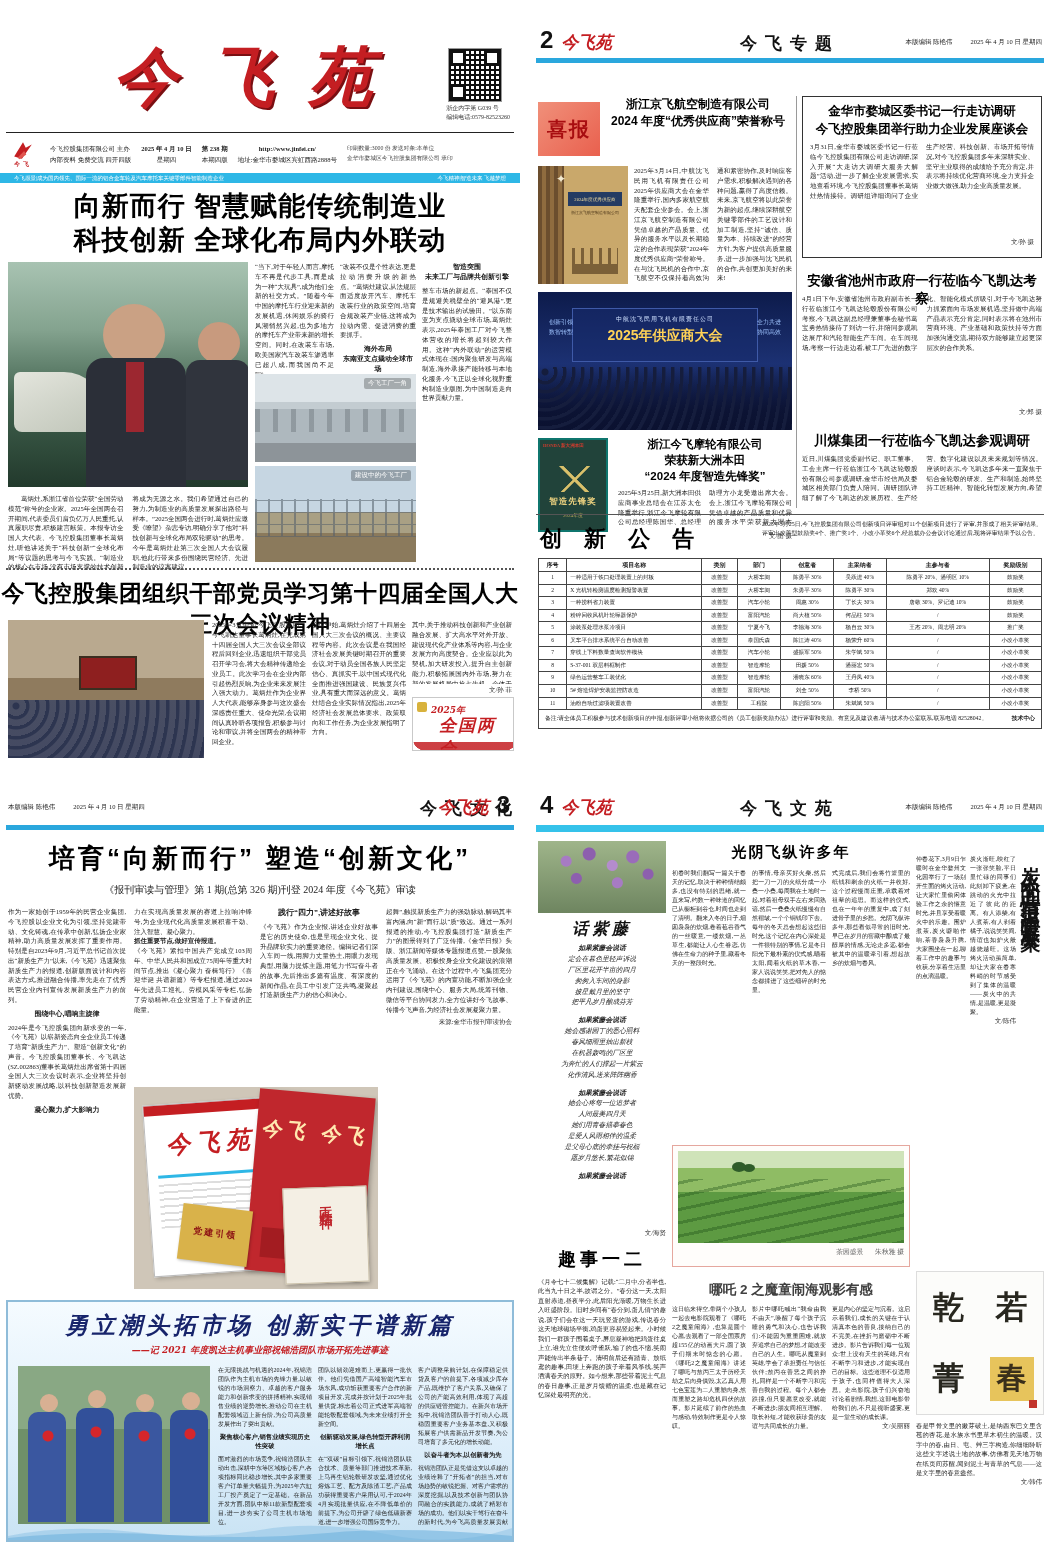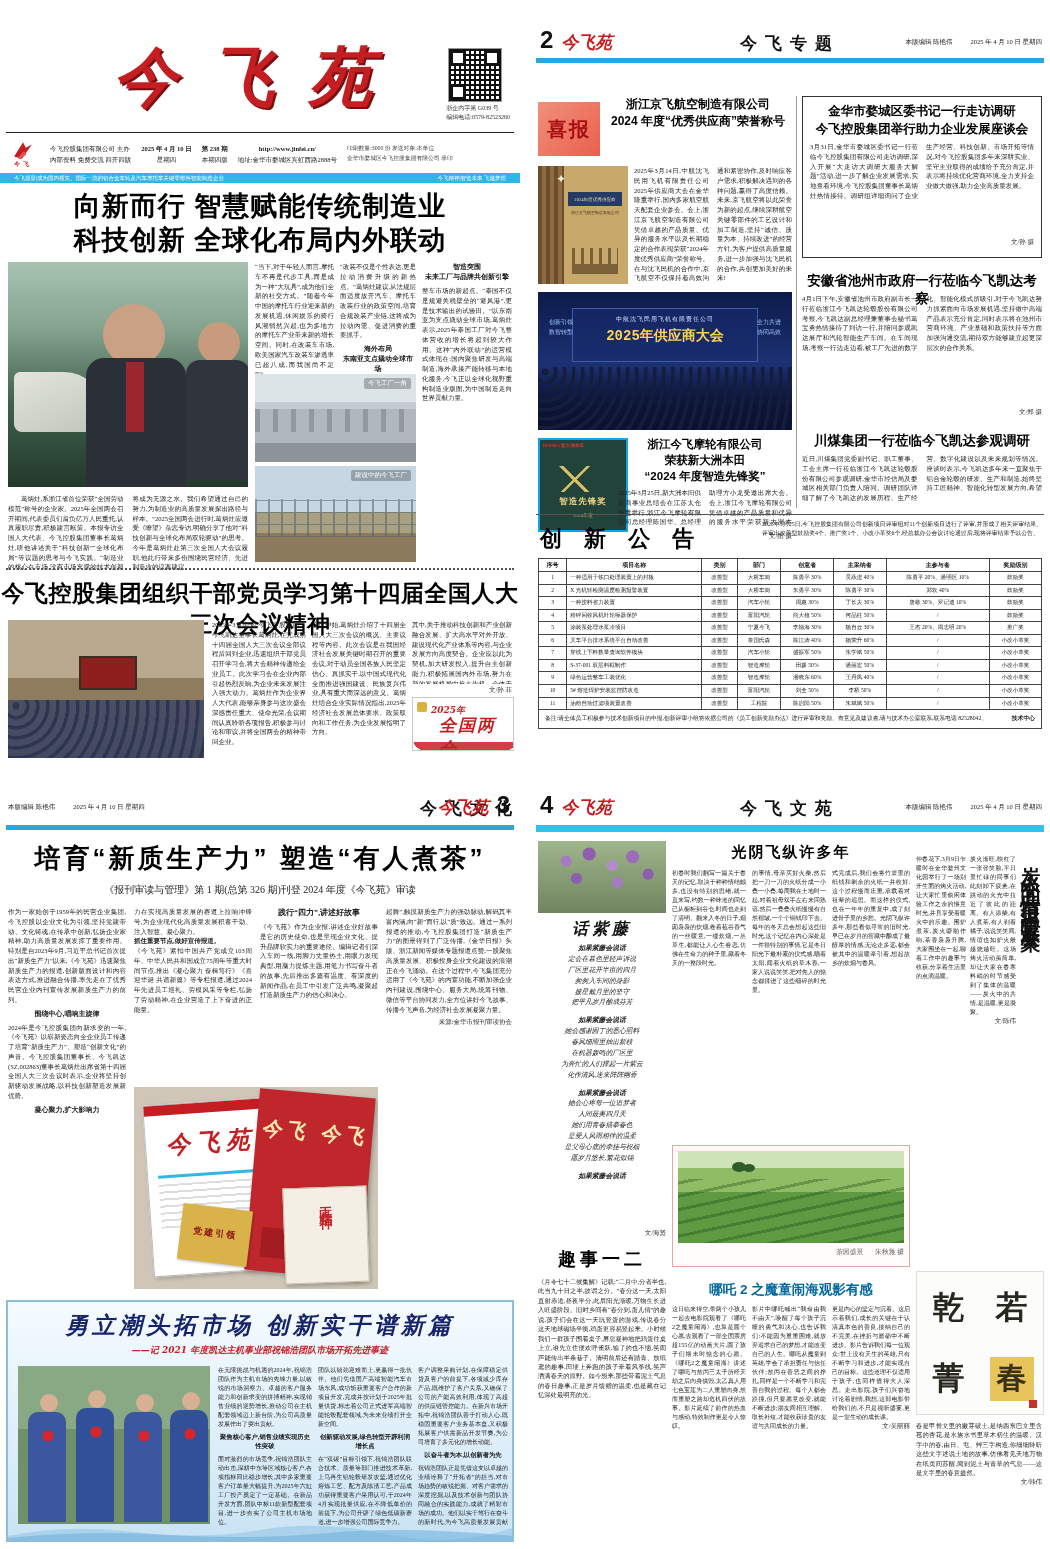--- a/index.html
+++ b/index.html
@@ -168,34 +168,34 @@
     <div class="abs" style="left:18px;top:6px;font-size:12px;color:#f2e9cf;">✦</div>
     <div class="abs" style="left:30px;top:26px;width:54px;height:14px;background:#243b63;color:#f4dfa0;font-size:4.6px;display:flex;align-items:center;justify-content:center;">2024年度优秀供应商</div>
     <div class="abs" style="left:30px;top:44px;width:54px;font-size:4px;color:#4a3418;text-align:center;">浙江京飞航空制造有限公司</div>
     <div class="abs" style="left:34px;bottom:10px;width:46px;height:26px;background:linear-gradient(180deg,transparent 60%,#5b4223 60%),repeating-linear-gradient(90deg,#5b4223 0 3px,transparent 3px 9px);opacity:.7;"></div>
   </div>
   <div class="jtxt abs" style="left:104px;top:166px;width:158px;height:120px;column-count:2;column-gap:8px;overflow:hidden;">2025年3月14日,中航沈飞民用飞机有限责任公司2025年供应商大会在金华隆重举行,国内多家航空航天配套企业参会。会上,浙江京飞航空制造有限公司凭借卓越的产品质量、优异的服务水平以及长期稳定的合作表现荣获“2024年度优秀供应商”荣誉称号。在与沈飞民机的合作中,京飞航空不仅保持着高效沟通和紧密协作,及时响应客户需求,积极解决遇到的各种问题,赢得了高度信赖。未来,京飞航空将以此荣誉为新的起点,继续深耕航空关键零部件的工艺设计和加工制造,坚持“诚信、质量为本、持续改进”的经营方针,为客户提供高质量服务,进一步加强与沈飞民机的合作,共创更加美好的未来!</div>
 
   <div class="photo" style="left:8px;top:292px;width:254px;height:138px;background:linear-gradient(180deg,#0d1b4b 0%,#1c3173 52%,#0a122f 100%);">
     <div class="abs" style="left:34px;top:16px;right:34px;height:52px;border:1px solid #3f5aa8;background:rgba(24,44,110,.55);text-align:center;color:#cfe0ff;">
       <div style="font-size:6px;margin-top:6px;letter-spacing:1px;">中航沈飞民用飞机有限责任公司</div>
-      <div style="font-size:14px;font-weight:900;color:#ffd257;font-family:Liberation Mono, monospace;margin-top:3px;">2025年供应商大会</div>
+      <div style="font-size:14px;font-weight:900;color:#ffd257;font-family:Liberation Sans, sans-serif;margin-top:3px;">2025年供应商大会</div>
     </div>
     <div class="abs" style="left:6px;top:26px;width:34px;color:#9fc4ff;font-size:6px;line-height:1.6;text-align:center;">
       <div>创新引领</div>
       <div>数智转型</div>
     </div>
     <div class="abs" style="right:6px;top:26px;width:34px;color:#9fc4ff;font-size:6px;line-height:1.6;text-align:center;">
       <div>全力共进</div>
       <div>协同高效</div>
     </div>
     <div class="abs" style="left:0;right:0;bottom:0;height:46%;background:repeating-radial-gradient(circle at 7px 5px,#151d3d 0 3px,transparent 4px 9px),linear-gradient(180deg,transparent,#0b1130cc 70%);"></div>
   </div>
 
-  <div class="photo" style="left:8px;top:438px;width:90px;height:94px;background:#21433a;border:2px solid #0ea5e9;box-sizing:border-box;">
+  <div class="photo" style="left:8px;top:438px;width:70px;height:94px;background:#21433a;border:2px solid #0f766e;box-sizing:border-box;">
     <div class="abs" style="left:3px;top:3px;color:#d23c2e;font-size:4.6px;font-weight:bold;">HONDA 新大洲本田</div>
     <div class="abs" style="left:4px;top:26px;width:62px;height:26px;background:linear-gradient(135deg,transparent 48%,#d9c06a 49% 52%,transparent 53%),linear-gradient(45deg,transparent 46%,#d9c06a 47% 51%,transparent 52%);"></div>
     <div class="abs" style="left:0;right:0;top:56px;text-align:center;color:#e8cf7e;font-weight:bold;font-size:8.5px;letter-spacing:1px;">智造先锋奖</div>
     <div class="abs" style="left:0;right:0;top:72px;text-align:center;color:#bba45c;font-size:5px;">2024年度</div>
   </div>
   <div class="abs sans" style="left:88px;top:436px;width:174px;text-align:center;font-weight:bold;font-size:11.5px;line-height:1.4;color:#000;">
     <div>浙江今飞摩轮有限公司</div>
     <div>荣获新大洲本田</div>
     <div>“2024 年度智造先锋奖”</div>
   </div>
@@ -364,21 +364,21 @@
     <span>本版编辑 陈艳伟</span>
     <span>2025 年 4 月 10 日 星期四</span>
   </div>
   <div class="abs secname" style="left:0;right:0;top:12px;text-align:right;">今飞文化</div>
   <div class="abs" style="right:10px;top:6px;display:flex;align-items:baseline;gap:8px;">
     <span class="brand" style="font-size:17px;">今飞苑</span>
     <span class="pagenum">3</span>
   </div>
   <div class="abs bluebar" style="left:6px;right:6px;top:40px;"></div>
 
-  <div class="abs sans" style="left:0;right:0;top:56px;text-align:center;font-weight:900;font-size:26px;letter-spacing:3px;color:#000;">培育“新质生产力” 塑造“有人煮茶”</div>
+  <div class="abs sans" style="left:0;right:0;top:56px;text-align:center;font-weight:900;font-size:26px;letter-spacing:3px;color:#000;">培育“向新而行” 塑造“创新文化”</div>
   <div class="abs" style="left:0;right:0;top:98px;text-align:center;font-size:10px;color:#222;">《报刊审读与管理》第 1 期(总第 326 期)刊登 2024 年度《今飞苑》审读</div>
 
   <div class="abs" style="left:8px;top:122px;width:118px;height:382px;overflow:hidden;">
     <div class="jtxt">作为一家始创于1959年的民营企业集团,今飞控股以企业文化为引领,坚持党建带动、文化铸魂,在传承中创新,弘扬企业家精神,助力高质量发展发挥了重要作用。特别是自2023年9月,习近平总书记首次提出“新质生产力”以来,《今飞苑》迅速聚焦新质生产力的报道,创新版面设计和内容表达方式,推进融合传播,率先走在了优秀民营企业内刊宣传发展新质生产力的前列。</div>
     <div class="colhead">围绕中心,唱响主旋律</div>
     <div class="jtxt">2024年是今飞控股集团向新求变的一年,《今飞苑》以崭新姿态向全企业员工传递了培育“新质生产力”、塑造“创新文化”的声音。今飞控股集团董事长、今飞凯达(SZ.002863)董事长葛炳灶出席省第十四届全国人大三次会议时表示,企业将坚持创新驱动发展战略,以科技创新塑造发展新优势。</div>
     <div class="colhead">凝心聚力,扩大影响力</div>
   </div>
   <div class="abs" style="left:134px;top:122px;width:118px;height:172px;overflow:hidden;">
     <div class="jtxt">力在实现高质量发展的赛道上拉响冲锋号,为企业现代化高质量发展积蓄干劲、注入智慧、凝心聚力。</div>
@@ -508,21 +508,21 @@
     <div class="photo" style="position:relative;width:100%;height:92px;background:linear-gradient(180deg,#cfe3b9 0 18%,#8fbc64 18% 45%,#5d9a42 45% 100%);">
       <div class="abs" style="left:0;top:30%;right:0;bottom:0;background:repeating-linear-gradient(-12deg,rgba(25,75,20,.35) 0 3px,transparent 3px 13px);"></div>
       <div class="abs" style="left:24%;top:12%;width:14px;height:10px;border-radius:50%;background:#2f5c2a;box-shadow:10px 1px 0 -1px #2f5c2a;"></div>
     </div>
     <div style="text-align:right;font-size:6.8px;color:#666;margin-top:4px;">
       <span>茶园盛景</span>
       <span style="margin-left:10px;">朱秋雅 摄</span>
     </div>
   </div>
 
-  <div class="abs sans" style="left:142px;top:496px;width:238px;text-align:center;font-weight:900;font-size:13.5px;color:#0369a1;">哪吒 2 之魔童闹海观影有感</div>
+  <div class="abs sans" style="left:142px;top:496px;width:238px;text-align:center;font-weight:900;font-size:13.5px;color:#404040;">哪吒 2 之魔童闹海观影有感</div>
   <div class="jtxt abs" style="left:142px;top:520px;width:74px;height:232px;font-size:6px;overflow:hidden;">这日临来得空,带两个小孩儿一起去电影院观看了《哪吒2之魔童闹海》,也算是圆个心愿,去观看了一部全国票房超155亿的动画大片,圆了孩子们期末时惦念的心愿。《哪吒2之魔童闹海》讲述了哪吒与敖丙三太子历经天劫之后肉身俱毁,太乙真人用七色宝莲为二人重塑肉身,然而重塑之路却危机四伏的故事。影片延续了前作的热血与感动,特效制作更是令人惊叹。</div>
   <div class="jtxt abs" style="left:222px;top:520px;width:74px;height:232px;font-size:6px;overflow:hidden;">影片中哪吒喊出“我命由我不由天”,唤醒了每个孩子沉睡的勇气和决心,也告诉我们:不能因为重重困难,就放弃追求自己的梦想,才能改变自己的人生。哪吒从魔童到英雄,学会了承担责任与信任伙伴;敖丙在善恶之间的挣扎,同样是一个不断学习和完善自我的过程。每个人都会跌撞,但只要愿意改变,就能不断进步;朋友间相互理解、取长补短,才能收获珍贵的友谊与共同成长的力量。</div>
   <div class="abs" style="left:302px;top:520px;width:78px;height:232px;overflow:hidden;">
     <div class="jtxt" style="font-size:6px;">更是内心的坚定与沉着。这启示着我们,成长的关键在于认清真本色的善良,接纳自己的不完美,在挫折与磨砺中不断进步。影片告诉我们每一位观众:世上没有天生的英雄,只有不断学习和进步,才能实现自己的目标。这些道理不仅适用于孩子,也同样值得大人深思。走出影院,孩子们兴奋地讨论着剧情,我想,这部电影带给我们的,不只是视听盛宴,更是一堂生动的成长课。</div>
     <div class="byline">文/吴丽丽</div>
   </div>
 
   <div class="jtxt abs" style="left:386px;top:70px;width:50px;height:400px;font-size:6px;overflow:hidden;">仲春花下,3月9日乍暖时在金华婺州文化园举行了一场别开生面的烤火活动,让大家忙里偷闲体验工作之余的惬意时光,并且享受着暖火中的乐趣。围炉煮茶,炭火噼啪作响,茶香袅袅升腾,大家围坐在一起,聊着工作中的趣事与收获,分享着生活里的点滴温暖。</div>
   <div class="abs" style="left:440px;top:70px;width:46px;height:400px;overflow:hidden;">
     <div class="jtxt" style="font-size:6px;">炭火渐旺,映红了一张张笑脸,平日里忙碌的同事们此刻卸下疲惫,在跳动的火光中拉近了彼此的距离。有人添柴,有人煮茶,有人剥着橘子,说说笑笑间,情谊也如炉火般越烧越旺。这场烤火活动虽简单,却让大家在春寒料峭的时节感受到了集体的温暖——炭火中的共情,是温暖,更是凝聚。</div>

